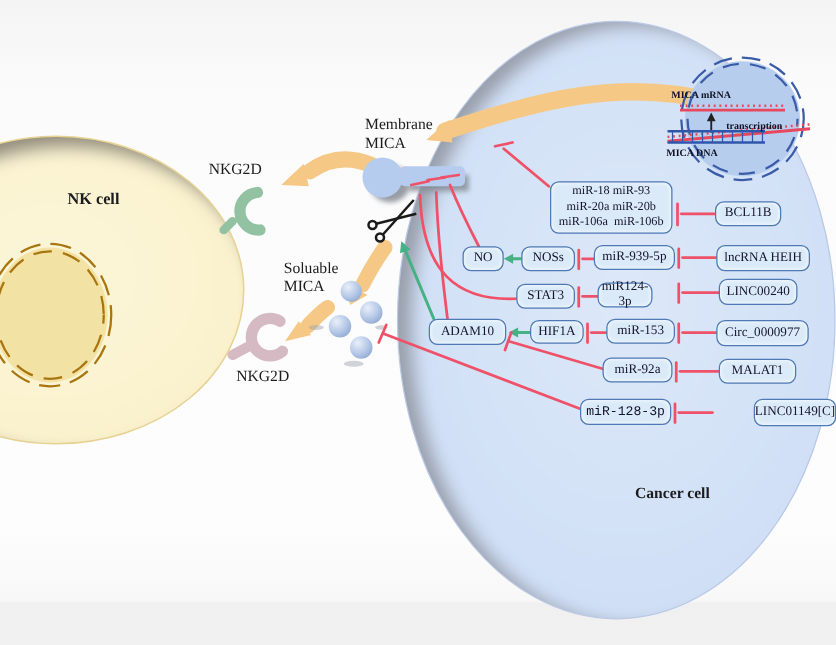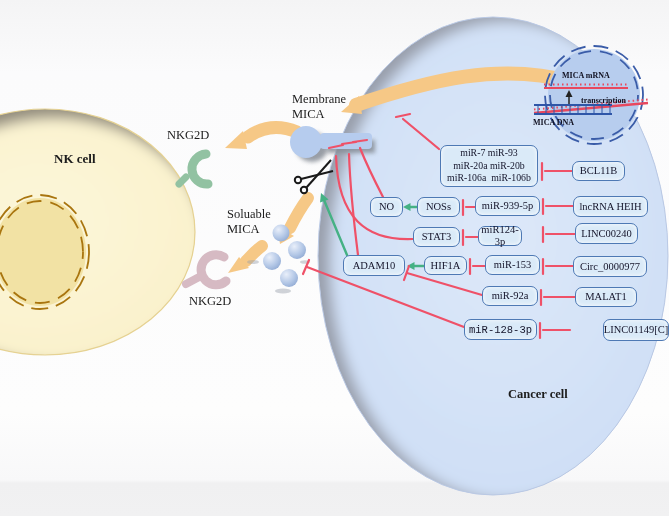--- a/index.html
+++ b/index.html
@@ -183,21 +183,21 @@
         <line x1="342" y1="144" x2="356" y2="142"></line>
       <path d="M 413,239 C 366,241 338,218 336,156"></path>
         <line x1="329" y1="148" x2="343" y2="145"></line>
       <line x1="482" y1="295" x2="407" y2="273"></line>
         <line x1="409" y1="266" x2="404" y2="280"></line>
       <line x1="464" y1="327" x2="307" y2="267"></line>
         <line x1="309" y1="260" x2="303" y2="274"></line>
     </g>
   </svg>
 
-  <div class="node cluster" style="left:440px;top:145px;width:98px;height:42px;"><span>miR-7 miR-93</span><span>miR-20a miR-20b</span><span>miR-106a  miR-106b</span></div>
+  <div class="node cluster" style="left:440px;top:145px;width:98px;height:42px;"><span>miR-18 miR-93</span><span>miR-20a miR-20b</span><span>miR-106a  miR-106b</span></div>
   <div class="node" style="left:572px;top:161px;width:53px;height:20px;">BCL11B</div>
   <div class="node" style="left:370px;top:197px;width:33px;height:20px;">NO</div>
   <div class="node" style="left:417px;top:197px;width:43px;height:20px;">NOSs</div>
   <div class="node" style="left:475px;top:196px;width:65px;height:20px;">miR-939-5p</div>
   <div class="node" style="left:573px;top:196px;width:75px;height:21px;">lncRNA HEIH</div>
   <div class="node" style="left:413px;top:227px;width:47px;height:20px;">STAT3</div>
   <div class="node" style="left:478px;top:226px;width:44px;height:20px;">miR124-3p</div>
   <div class="node" style="left:575px;top:223px;width:63px;height:21px;">LINC00240</div>
   <div class="node" style="left:343px;top:255px;width:62px;height:21px;text-align:center;">ADAM10</div>
   <div class="node" style="left:424px;top:256px;width:43px;height:19px;">HIF1A</div>
@@ -213,17 +213,17 @@
   <div class="lbl" style="left:189px;top:294px;">NKG2D</div>
   <div class="lbl" style="left:292px;top:92px;">
       <div>Membrane</div>
       <div>MICA</div>
     </div>
   <div class="lbl" style="left:227px;top:207px;">
       <div>Soluable</div>
       <div>MICA</div>
     </div>
   <div class="lbl bold" style="left:508px;top:387px;">Cancer cell</div>
-  <div class="lbl tiny" style="left:562px;top:71px;">MICA mRNA</div>
+  <div class="lbl tiny" style="left:537px;top:71px;">MICA mRNA</div>
   <div class="lbl tiny" style="left:581px;top:96px;">transcription</div>
   <div class="lbl tiny" style="left:533px;top:118px;">MICA DNA</div>
 
 </div>
 
 </body></html>

